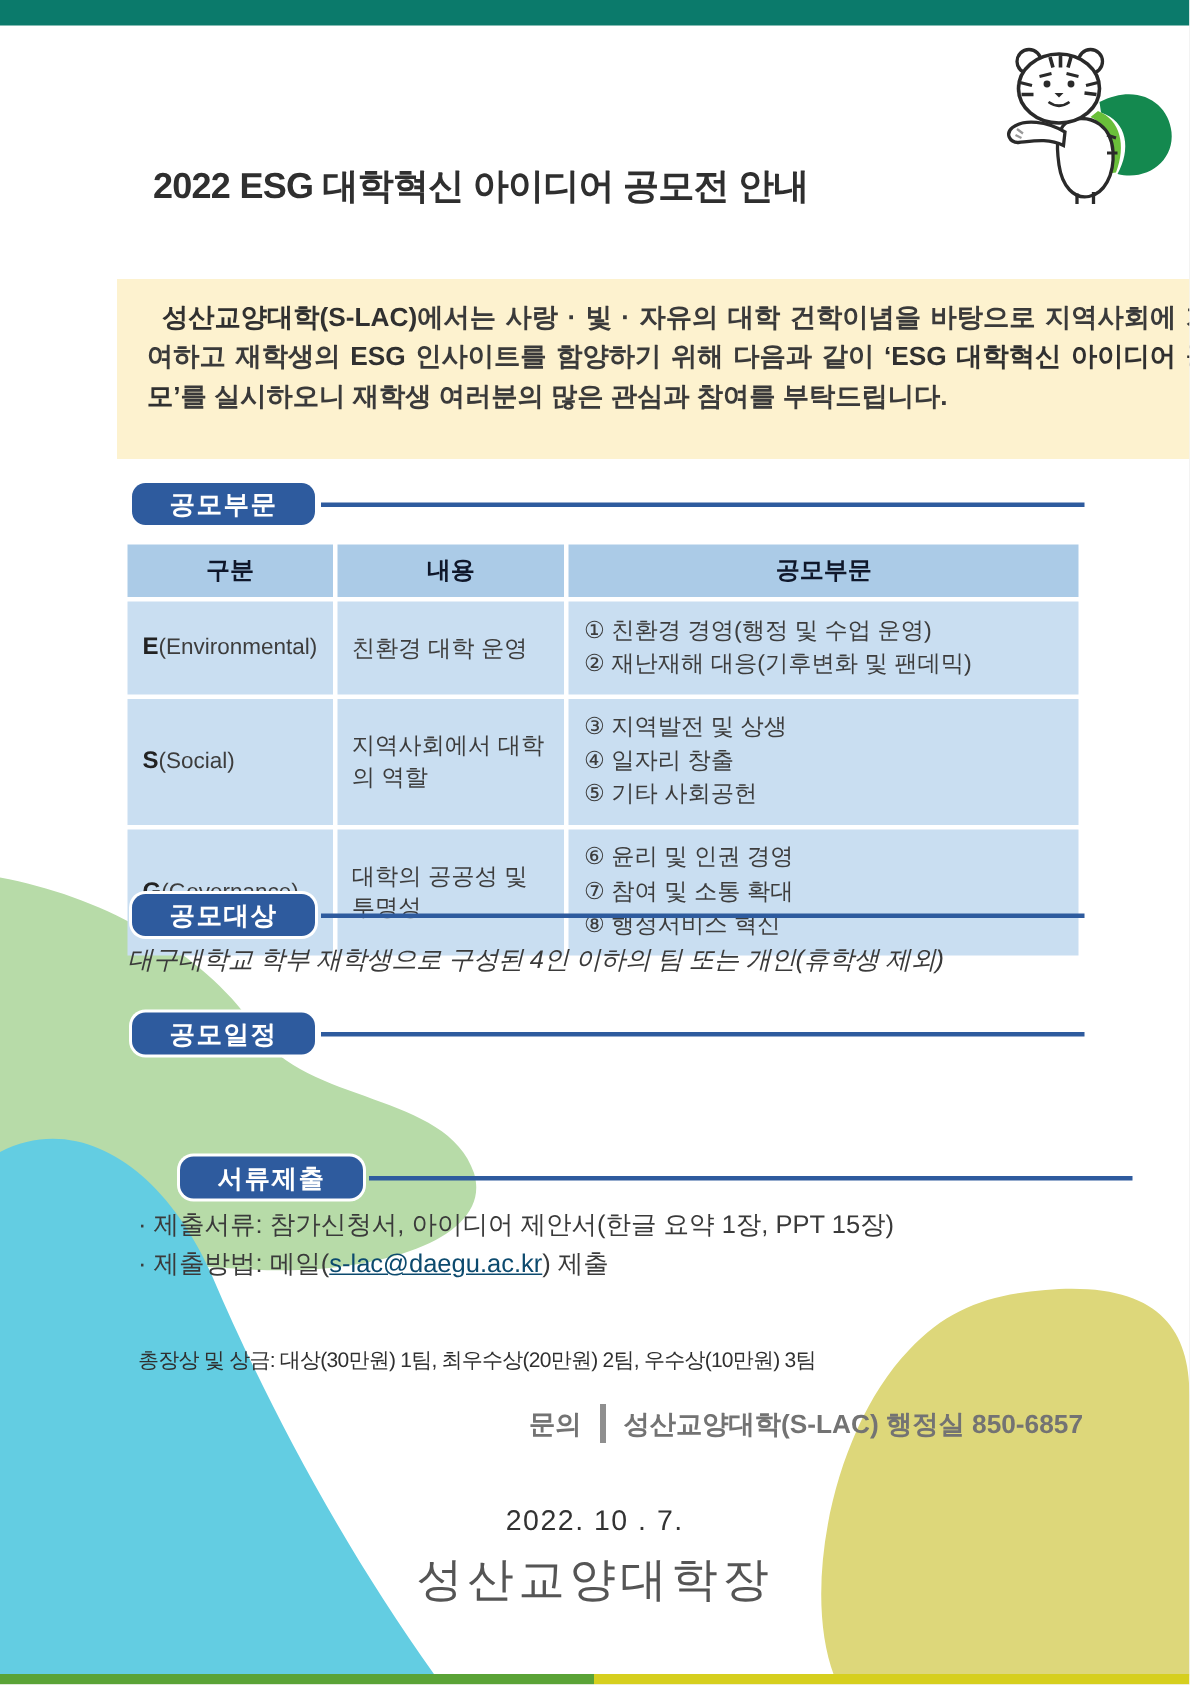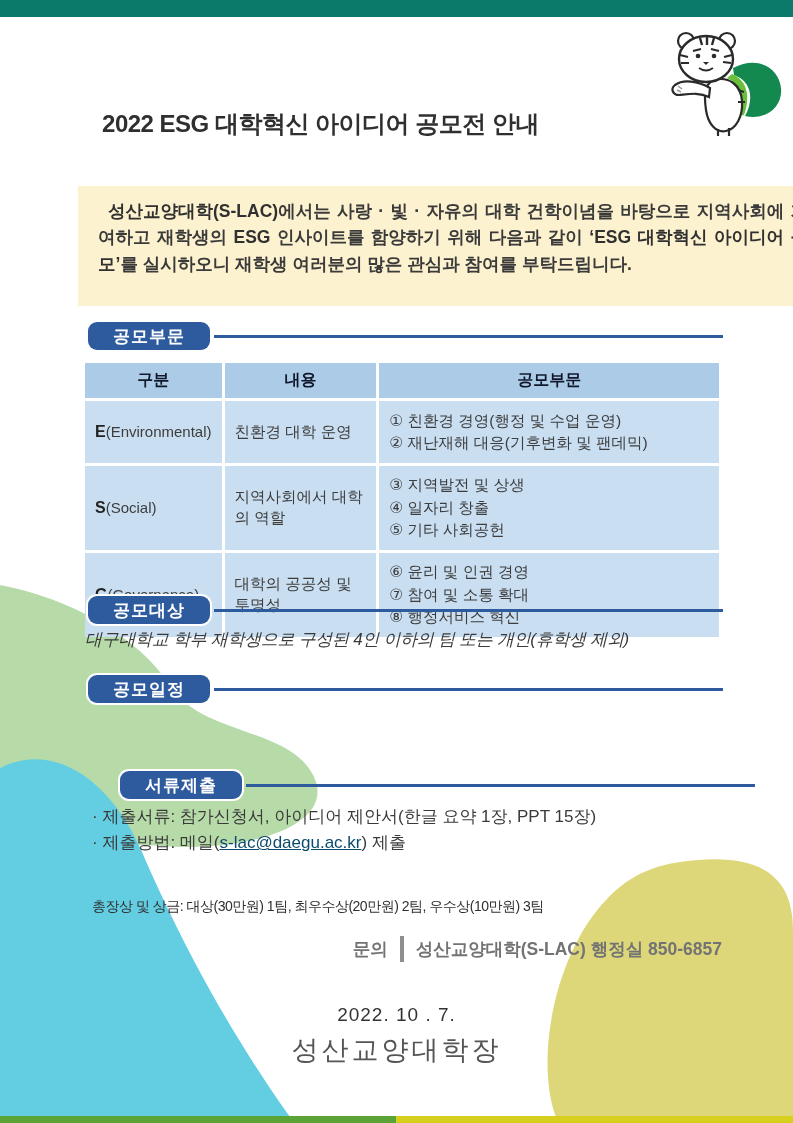--- a/index.html
+++ b/index.html
@@ -67,21 +67,21 @@
     position:absolute;right:71px;top:936px;z-index:2;display:flex;align-items:center;
     font-size:17.5px;font-weight:800;color:#737373;
   }
   .contact .vbar{display:inline-block;width:4px;height:26px;background:#8f8f8f;margin:0 12px;}
   .footer-date{
     position:absolute;left:0;top:1004px;width:793px;text-align:center;z-index:2;
     font-size:19px;color:#333;letter-spacing:1px;
   }
   .footer-signer{
     position:absolute;left:0;top:1032px;width:793px;text-align:center;z-index:2;
-    font-size:27px;font-weight:400;color:#555;letter-spacing:3px;
+    font-size:31px;font-weight:400;color:#555;letter-spacing:3px;
   }
   .bottombar{position:absolute;left:0;top:1116px;width:793px;height:7px;z-index:3;display:flex;}
   .bottombar .seg-green{width:396px;height:100%;background:#5aa336;}
   .bottombar .seg-yellow{flex:1;height:100%;background:#d6cf1e;}
 </style>
 </head>
 <body>
 
 <div class="page">
 

